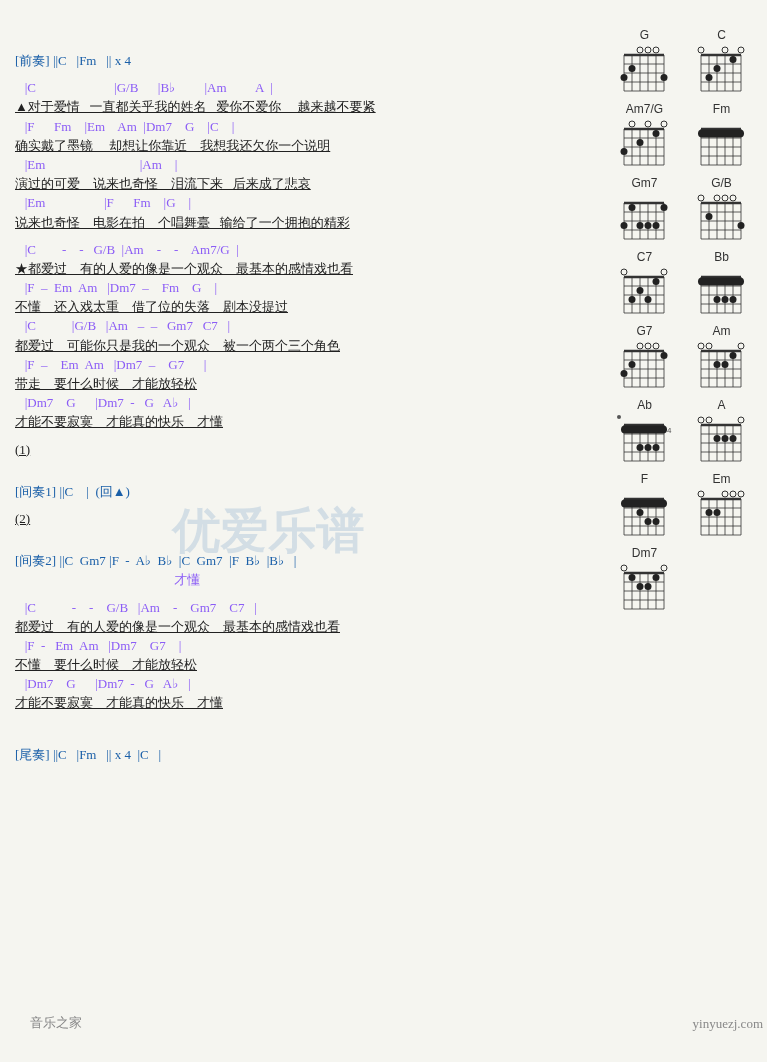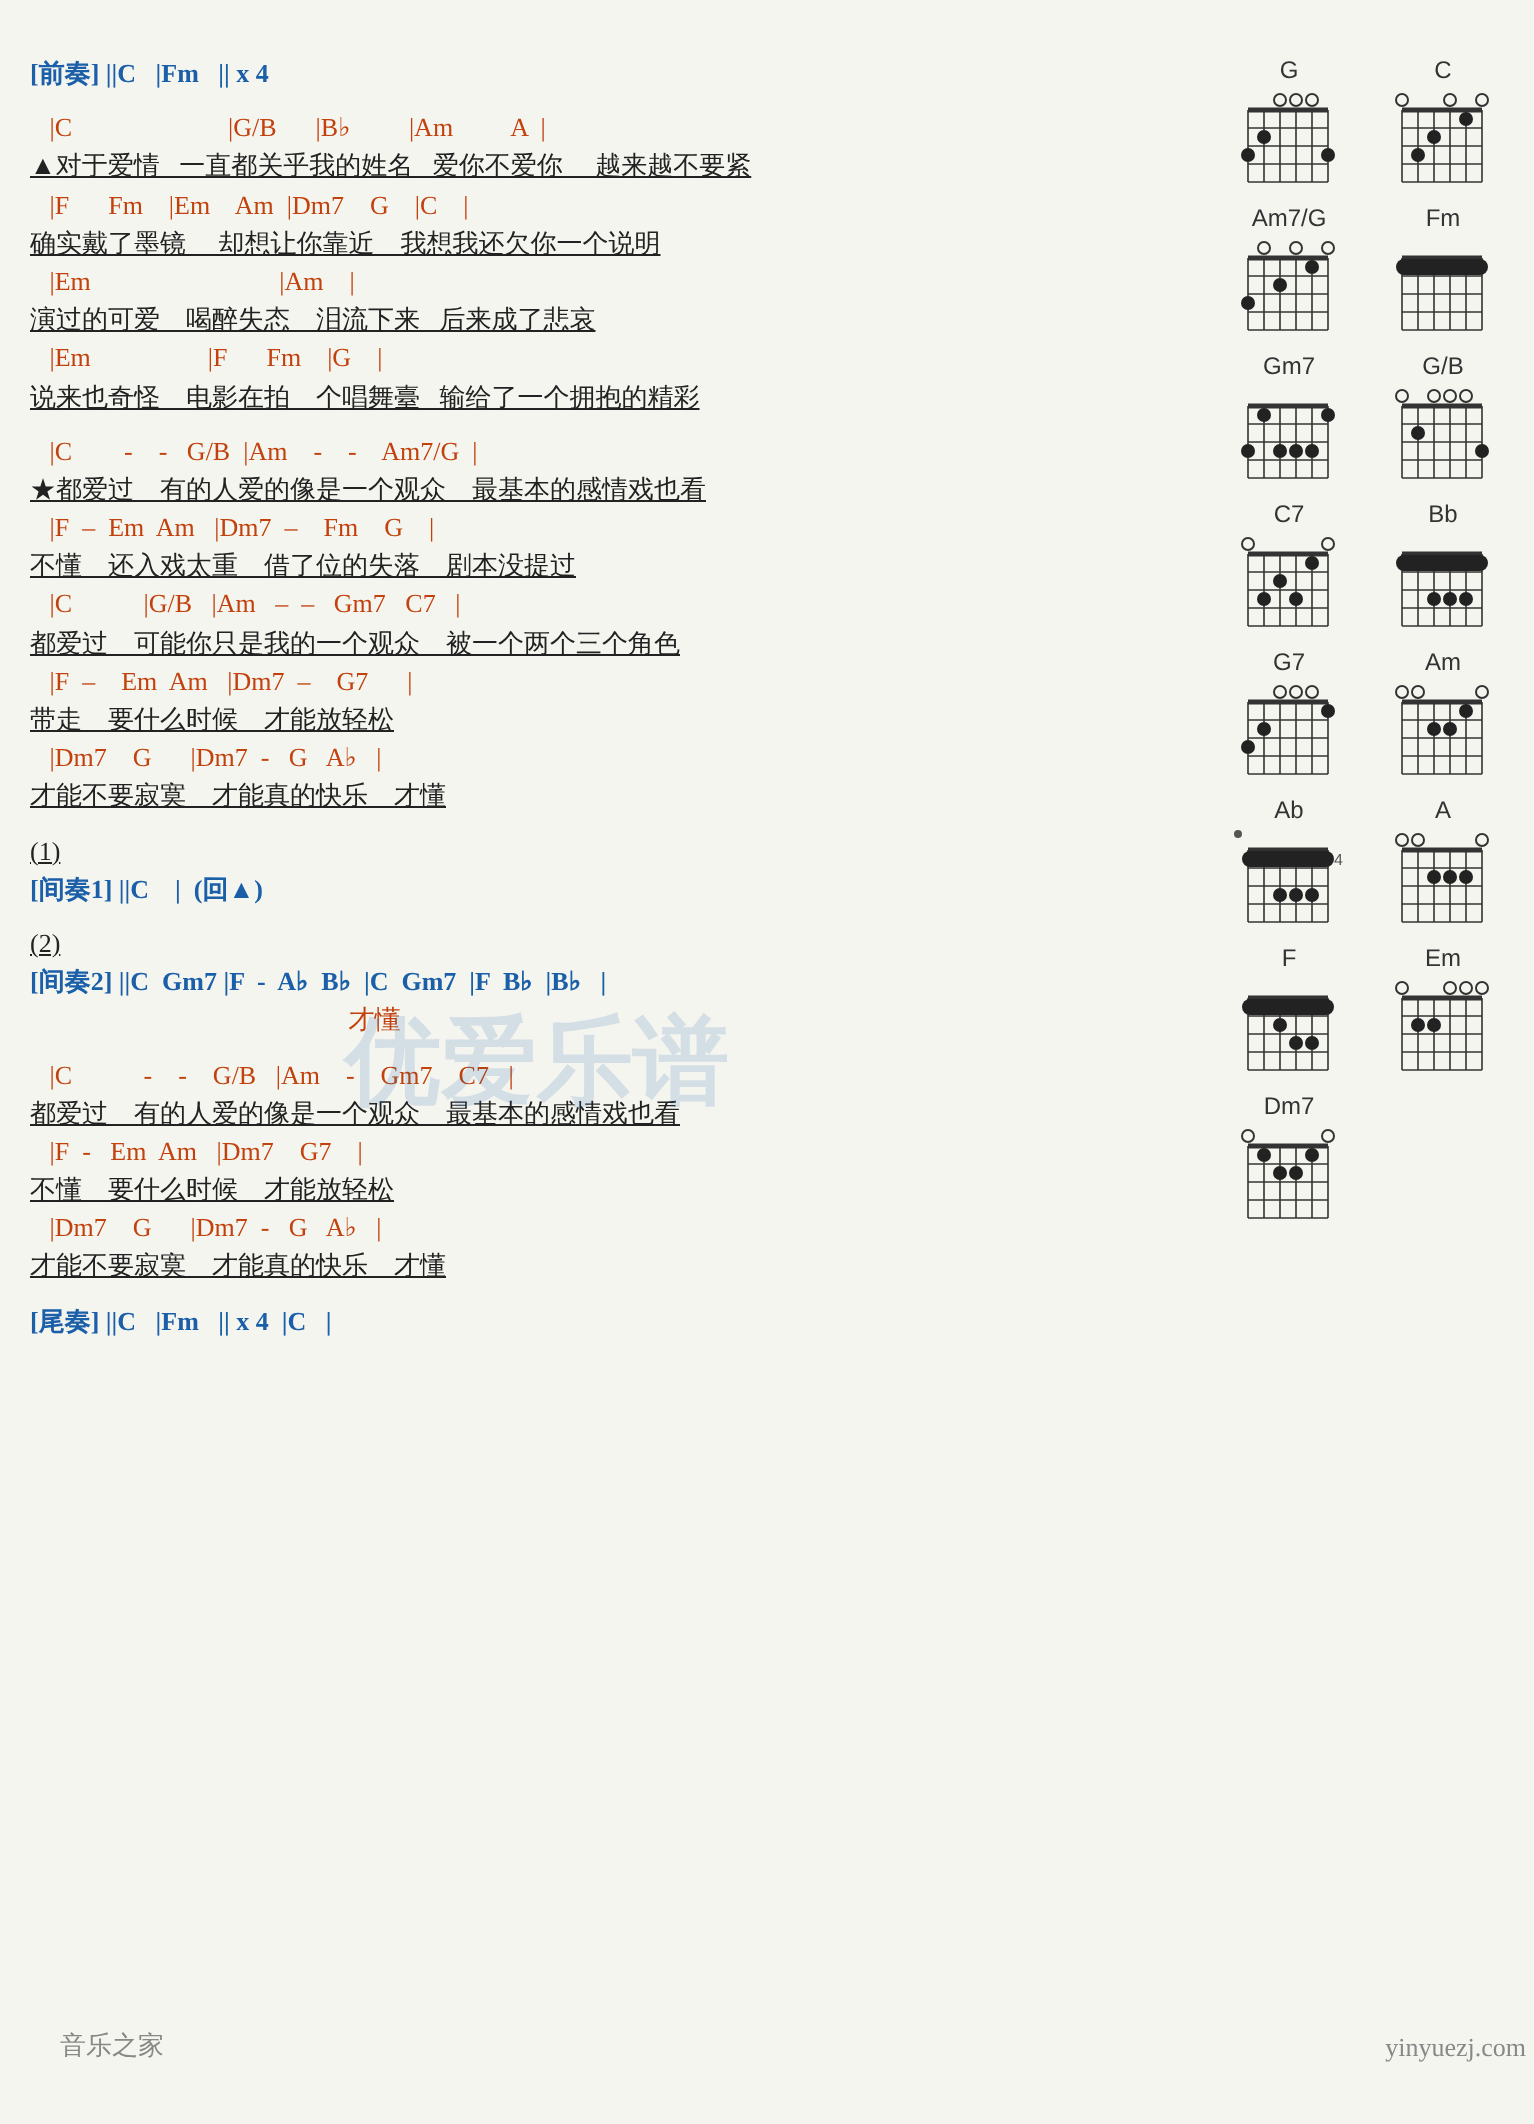--- a/index.html
+++ b/index.html
@@ -60,32 +60,33 @@
       flex-shrink: 0;
     }
     .line {
       font-size: 13px;
       color: #333;
       line-height: 1.4;
       margin-bottom: 1px;
       white-space: pre;
     }
     .line.chord-line {
-      color: #c2410c;
+      color: #8b5cf6;
       font-size: 13px;
     }
     .line.lyric-line {
       color: #222;
       font-size: 13px;
       text-decoration: underline;
     }
     .line.section-label {
       color: #1a5fa8;
       font-size: 13px;
-      font-weight: bold;
+      font-weight: normal;
+      margin-top: 24px;
     }
     .spacer {
       height: 8px;
     }
     
     .chord-grid {
       display: grid;
       grid-template-columns: 1fr 1fr;
       gap: 4px 6px;
     }
@@ -158,21 +159,21 @@
   <div class="main-content">
 
     <div class="lyrics-section" id="lyrics-container">
     <div class="line section-label">[前奏] ||C   |Fm   || x 4</div>
         <div class="spacer"></div>
         <div class="line chord-line">   |C                        |G/B      |B♭         |Am         A  |</div>
         <div class="line lyric-line">▲对于爱情   一直都关乎我的姓名   爱你不爱你     越来越不要紧</div>
         <div class="line chord-line">   |F      Fm    |Em    Am  |Dm7    G    |C    |</div>
         <div class="line lyric-line">确实戴了墨镜     却想让你靠近    我想我还欠你一个说明</div>
         <div class="line chord-line">   |Em                             |Am    |</div>
-        <div class="line lyric-line">演过的可爱    喝醉失态    泪流下来   后来成了悲哀</div>
+        <div class="line lyric-line">演过的可爱    说来也奇怪    泪流下来   后来成了悲哀</div>
         <div class="line chord-line">   |Em                  |F      Fm    |G    |</div>
         <div class="line lyric-line">说来也奇怪    电影在拍    个唱舞臺   输给了一个拥抱的精彩</div>
         <div class="spacer"></div>
         <div class="line chord-line">   |C        -    -   G/B  |Am    -    -    Am7/G  |</div>
         <div class="line lyric-line">★都爱过    有的人爱的像是一个观众    最基本的感情戏也看</div>
         <div class="line chord-line">   |F  –  Em  Am   |Dm7  –    Fm    G    |</div>
         <div class="line lyric-line">不懂    还入戏太重    借了位的失落    剧本没提过</div>
         <div class="line chord-line">   |C           |G/B   |Am   –  –   Gm7   C7   |</div>
         <div class="line lyric-line">都爱过    可能你只是我的一个观众    被一个两个三个角色</div>
         <div class="line chord-line">   |F  –    Em  Am   |Dm7  –    G7      |</div>

